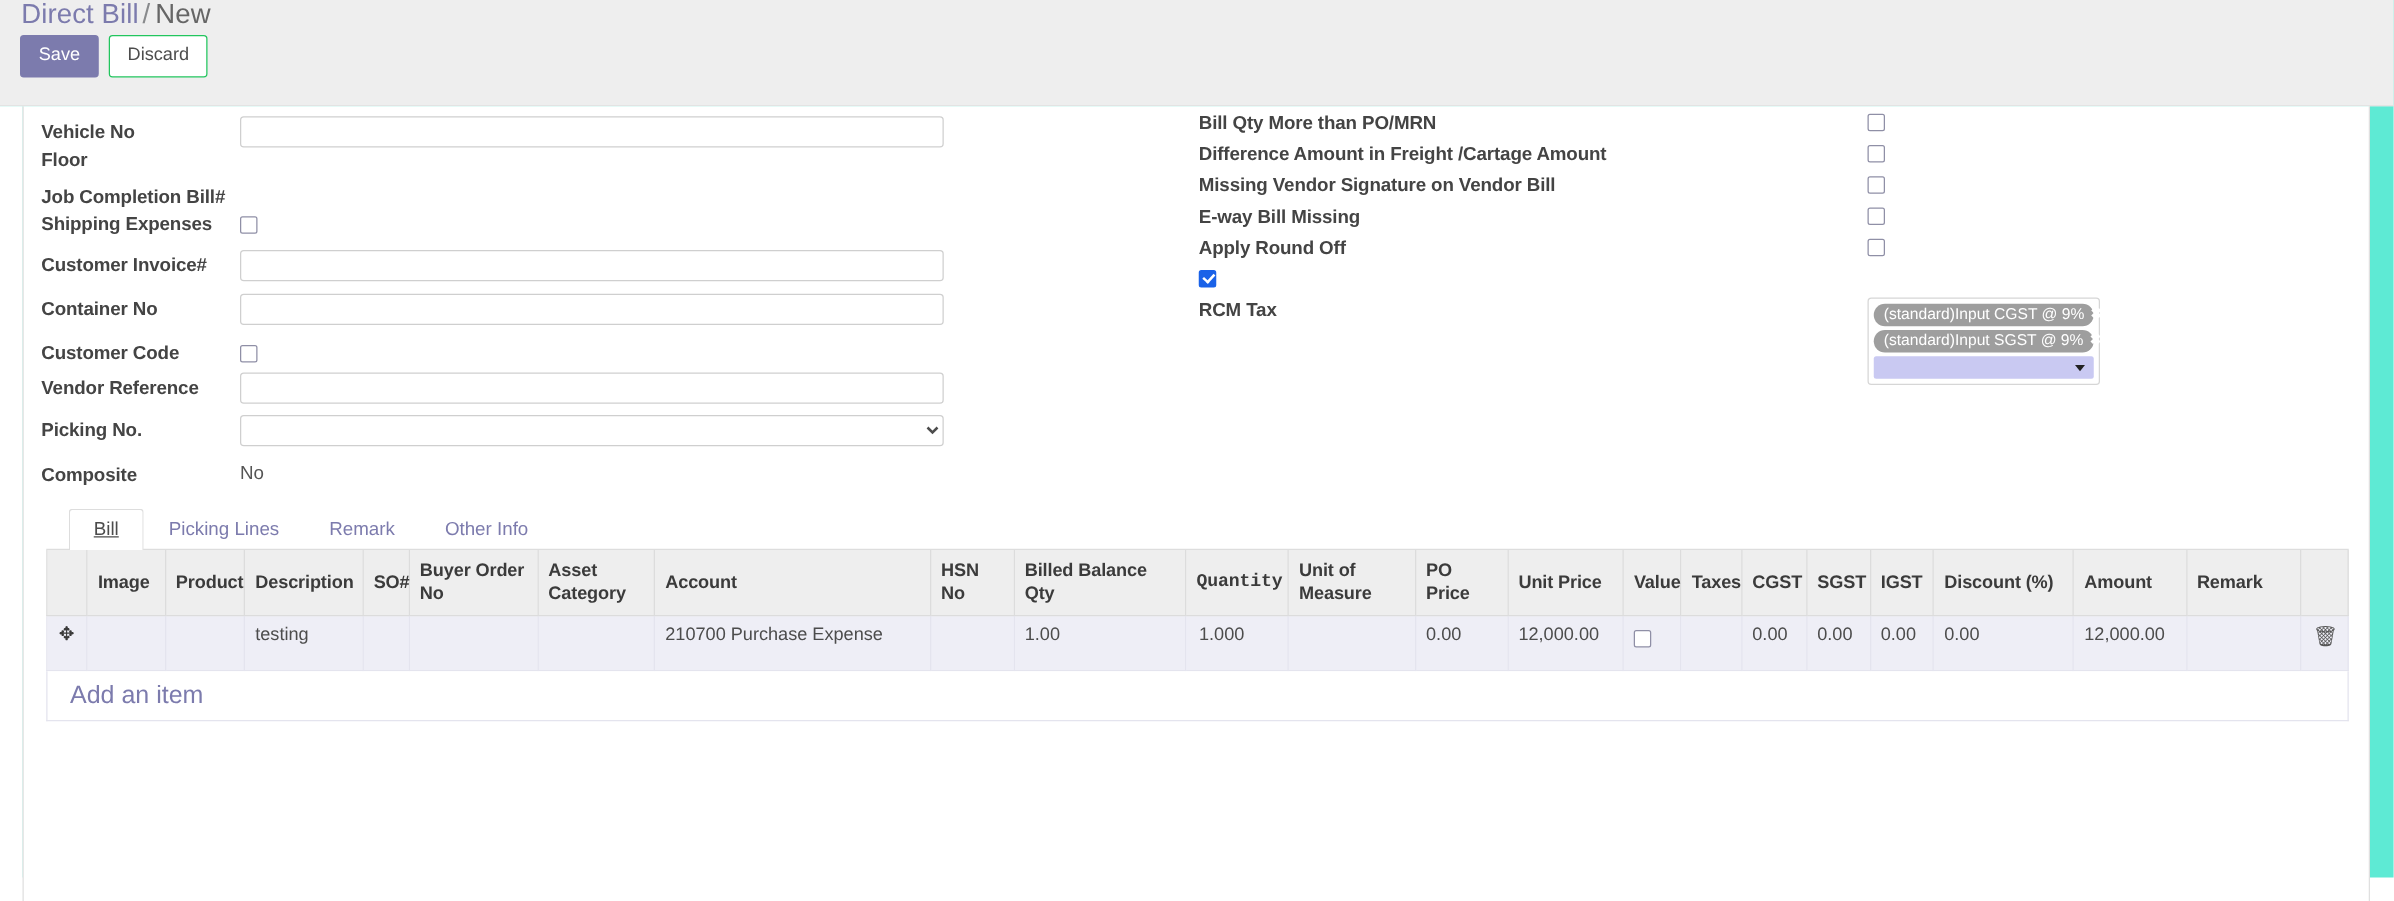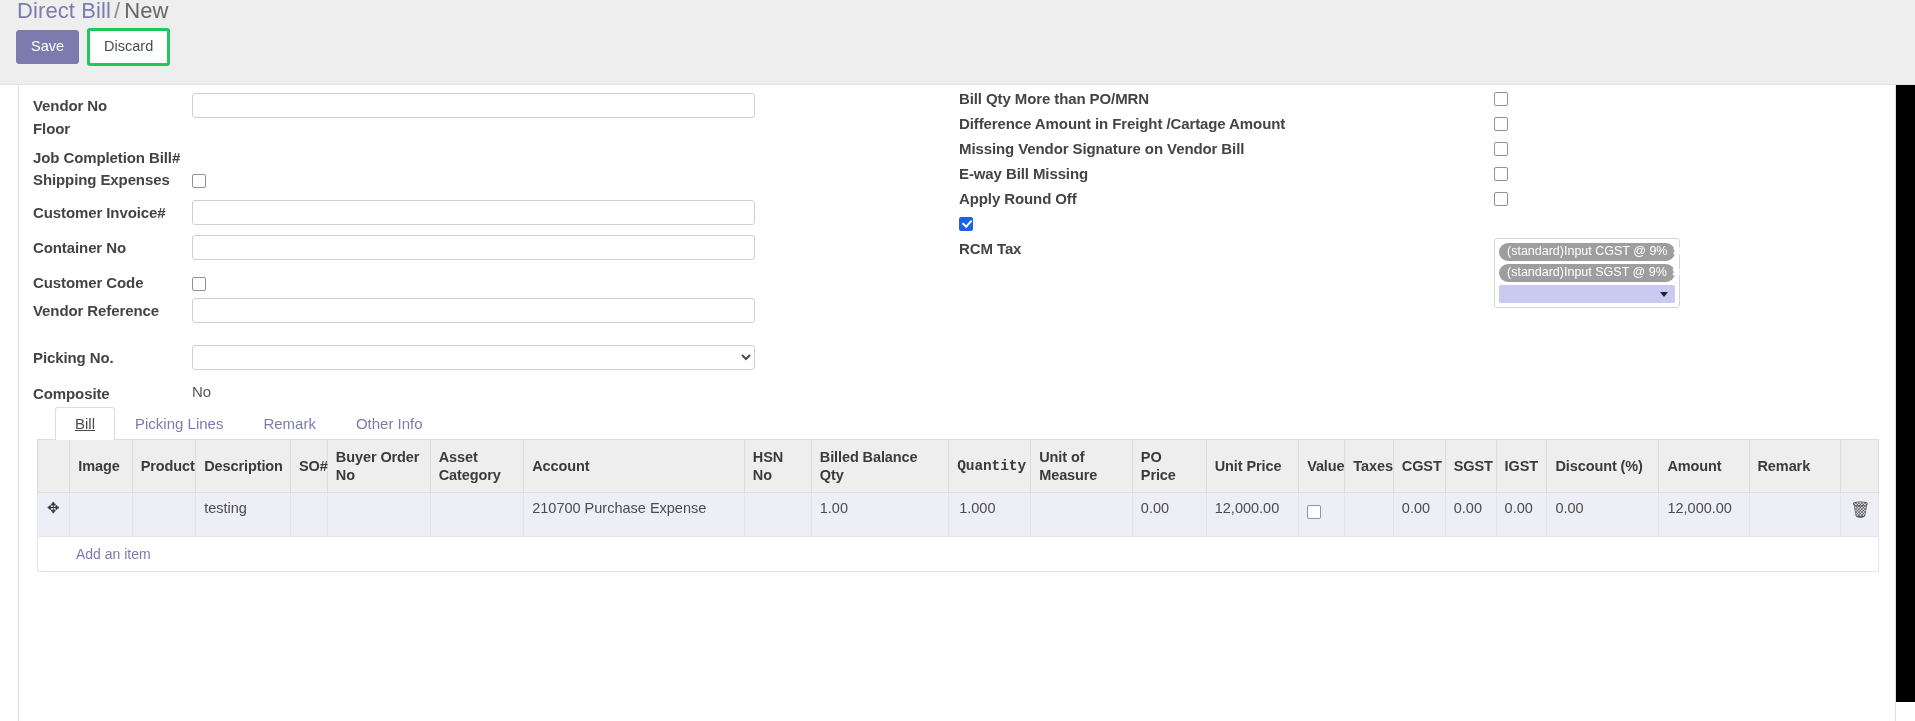--- a/index.html
+++ b/index.html
@@ -13,21 +13,21 @@
     font-family: "Liberation Sans", sans-serif;
     font-size: 16px;
     color: #4c4c4c;
     overflow: hidden;
     position: relative;
   }
   .page {
     position: relative;
     width: 1915px;
     height: 702px;
-    background: #000000;
+    background: #5eead4;
   }
 
   
   .cp-header {
     position: absolute;
     left: 0; top: 0;
     width: 1915px;
     height: 85px;
     background: #eeeeee;
     border-bottom: 1px solid #e3e3e3;
@@ -70,21 +70,21 @@
     white-space: nowrap;
   }
   .btn-primary {
     background: #7c7bad;
     color: #ffffff;
     border: 1px solid #7c7bad;
   }
   .btn-default {
     background: #ffffff;
     color: #4c4c4c;
-    border: 3px solid #22c55e;
+    border: 1px solid #22c55e;
   }
 
   
   .sheet {
     position: absolute;
     left: 18px;
     top: 85px;
     width: 1878px;
     height: 636px;
     background: #ffffff;
@@ -359,24 +359,23 @@
   .add-row {
     padding: 8px 0 8px 18px;
     background: #ffffff;
     border: 1px solid #e4e4ee;
     border-top: none;
     box-sizing: border-box;
     width: 1842px;
   }
   .add-link {
     color: #7c7bad;
-    font-size: 14px;
+    font-size: 20px;
     text-decoration: none;
     cursor: pointer;
-    margin-left: 20px;
   }
 </style>
 </head>
 <body>
 
 <div class="page">
 
   <div class="cp-header">
     <div class="breadcrumb">
       <span class="bc-link">Direct Bill</span><span class="bc-sep">/</span><span class="bc-current">New</span>
@@ -389,21 +388,21 @@
 
   <div class="scroll-left-strip"></div>
 
   <div class="sheet">
 
     <div class="form-cols">
 
       <div class="col col-left">
 
         <div class="frow" style="margin-top:7px;">
-          <div class="flabel">Vendor No</div>
+          <div class="flabel">Vehicle No</div>
           <div class="fval">
             <input class="txtinput" type="text" value="" style="">
           </div>
         </div>
 
 
         <div class="frow" style="margin-top:-3px;">
           <div class="flabel">Floor</div>
           <div class="fval"></div>
         </div>
@@ -441,21 +440,21 @@
           </div>
         </div>
 
         <div class="frow" style="margin-top:1px;">
           <div class="flabel">Vendor Reference</div>
           <div class="fval">
             <input class="txtinput" type="text" value="" style="">
           </div>
         </div>
 
-        <div class="frow" style="margin-top:21px;">
+        <div class="frow" style="margin-top:8px;">
           <div class="flabel">Picking No.</div>
           <div class="fval">
             <select class="selinput">
               <option></option>
             </select>
           </div>
         </div>
 
         <div class="frow" style="margin-top:10px;">
           <div class="flabel">Composite</div>

